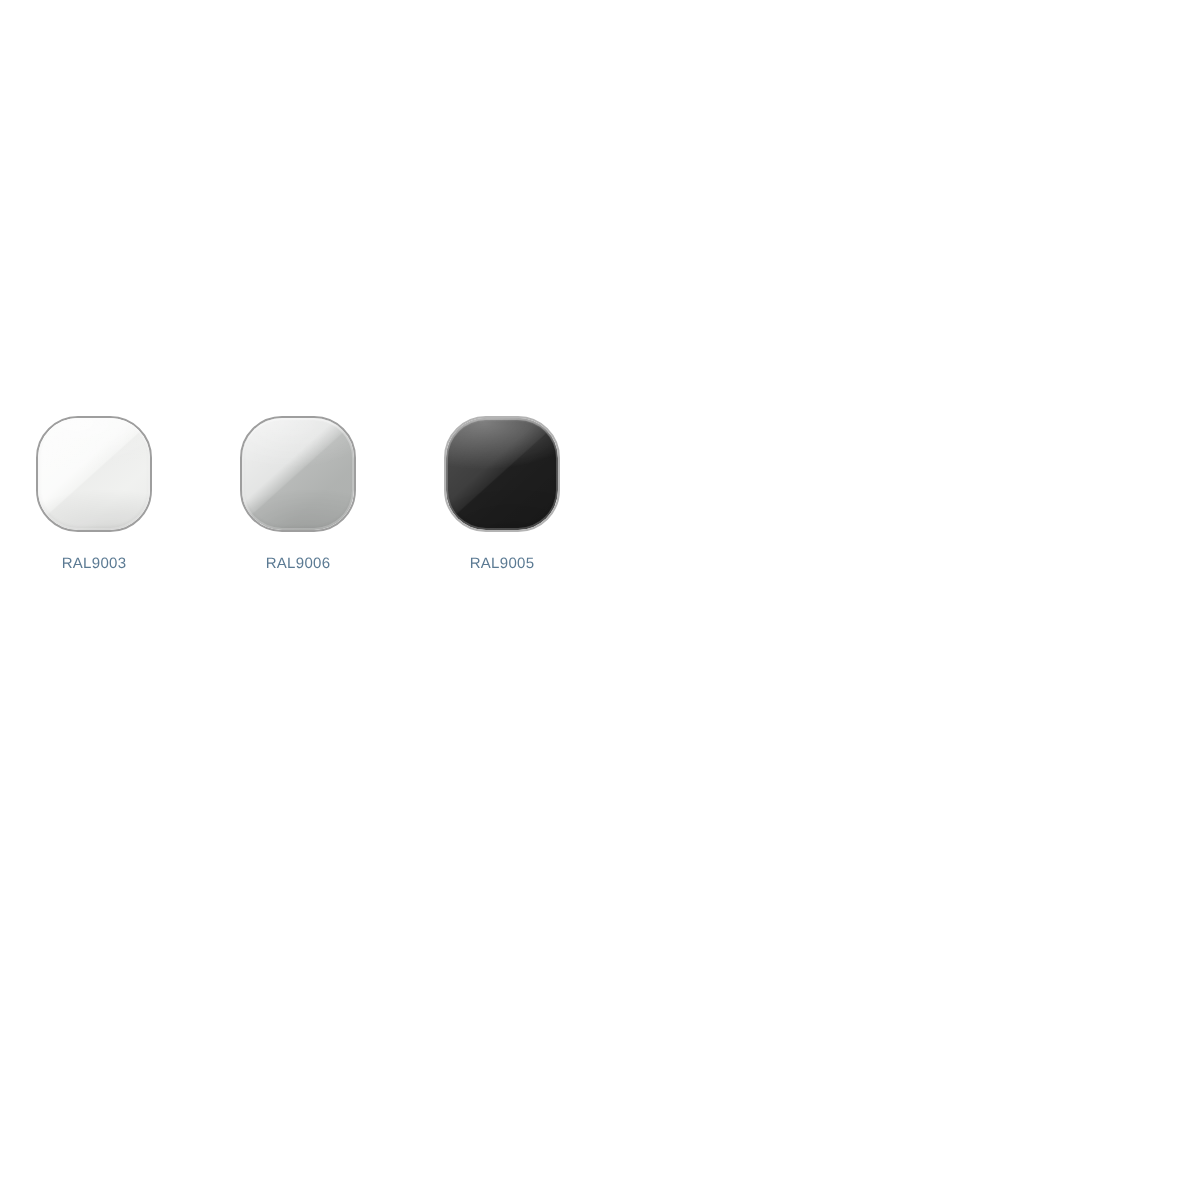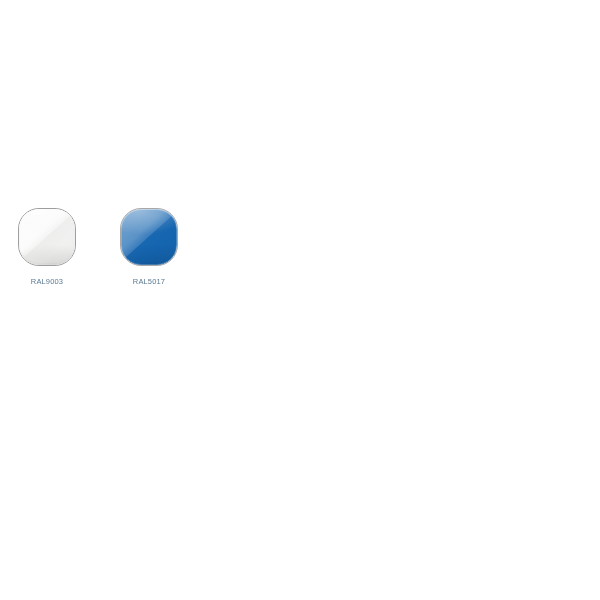--- a/index.html
+++ b/index.html
@@ -147,22 +147,31 @@
       <div class="swatch-cell">
         <div class="chip is-light">
           <div class="chip-base" style="background: rgb(242, 243, 241);"></div>
           <div class="chip-gloss"></div>
           <div class="chip-sheen"></div>
           <div class="chip-rim"></div>
         </div>
         <div class="chip-label">RAL9003</div>
       </div>
       <div class="swatch-cell">
-        <div class="chip">
-          <div class="chip-base" style="background: rgb(21, 101, 176);"></div>
+        <div class="chip is-light">
+          <div class="chip-base" style="background: rgb(165, 168, 166);"></div>
           <div class="chip-gloss"></div>
           <div class="chip-sheen"></div>
           <div class="chip-rim"></div>
         </div>
-        <div class="chip-label">RAL5017</div>
+        <div class="chip-label">RAL9006</div>
+      </div>
+      <div class="swatch-cell">
+        <div class="chip is-dark">
+          <div class="chip-base" style="background: rgb(29, 29, 29);"></div>
+          <div class="chip-gloss"></div>
+          <div class="chip-sheen"></div>
+          <div class="chip-rim"></div>
+        </div>
+        <div class="chip-label">RAL9005</div>
       </div>
     </div>
 </div>
 
 </body></html>

